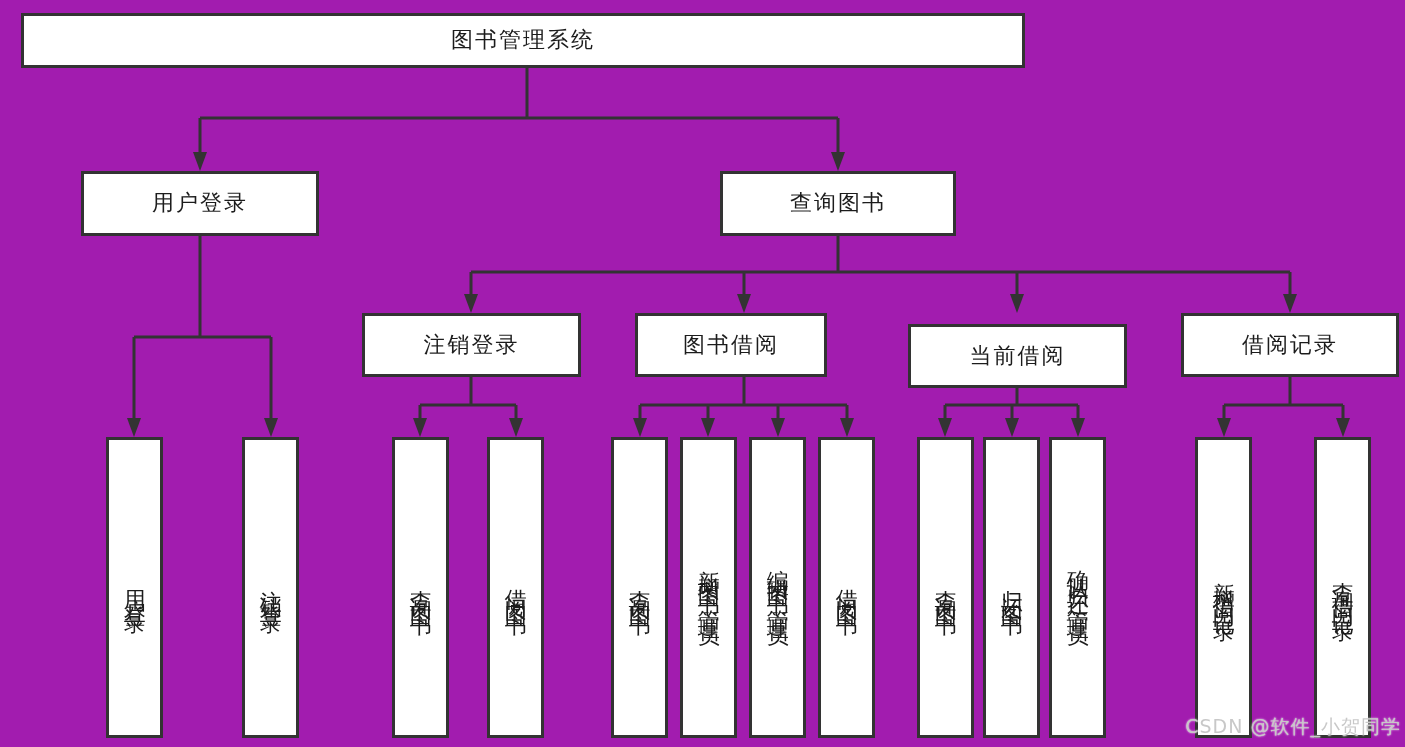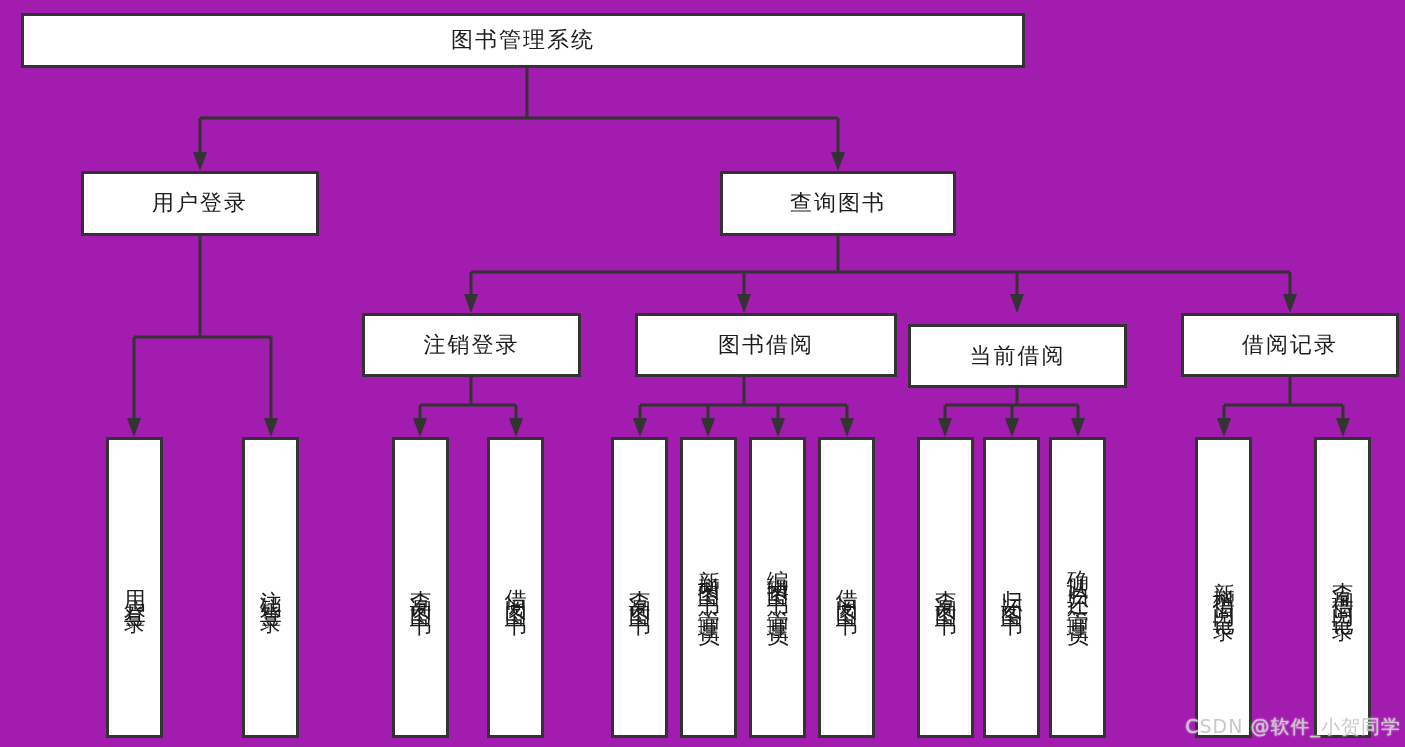--- a/index.html
+++ b/index.html
@@ -100,21 +100,21 @@
       <polygon points="1217,418 1231,418 1224,437"></polygon>
       <polygon points="1336,418 1350,418 1343,437"></polygon>
     </g>
   </svg>
 
   <div id="nodes-layer">
       <div class="node h" style="left: 21px; top: 13px; width: 1004px; height: 55px;">图书管理系统</div>
       <div class="node h" style="left: 81px; top: 171px; width: 238px; height: 65px;">用户登录</div>
       <div class="node h" style="left: 720px; top: 171px; width: 236px; height: 65px;">查询图书</div>
       <div class="node h" style="left: 362px; top: 313px; width: 219px; height: 64px;">注销登录</div>
-      <div class="node h" style="left: 635px; top: 313px; width: 262px; height: 64px;">图书借阅</div>
+      <div class="node h" style="left: 635px; top: 313px; width: 192px; height: 64px;">图书借阅</div>
       <div class="node h" style="left: 908px; top: 324px; width: 219px; height: 64px;">当前借阅</div>
       <div class="node h" style="left: 1181px; top: 313px; width: 218px; height: 64px;">借阅记录</div>
       <div class="node v" style="left: 106px; top: 437px; width: 57px; height: 301px;">用户登录</div>
       <div class="node v" style="left: 242px; top: 437px; width: 57px; height: 301px;">注销登录</div>
       <div class="node v" style="left: 392px; top: 437px; width: 57px; height: 301px;">查询图书</div>
       <div class="node v" style="left: 487px; top: 437px; width: 57px; height: 301px;">借阅图书</div>
       <div class="node v" style="left: 611px; top: 437px; width: 57px; height: 301px;">查询图书</div>
       <div class="node v" style="left: 680px; top: 437px; width: 57px; height: 301px;">新增图书（管理员）</div>
       <div class="node v" style="left: 749px; top: 437px; width: 57px; height: 301px;">编辑图书（管理员）</div>
       <div class="node v" style="left: 818px; top: 437px; width: 57px; height: 301px;">借阅图书</div>

